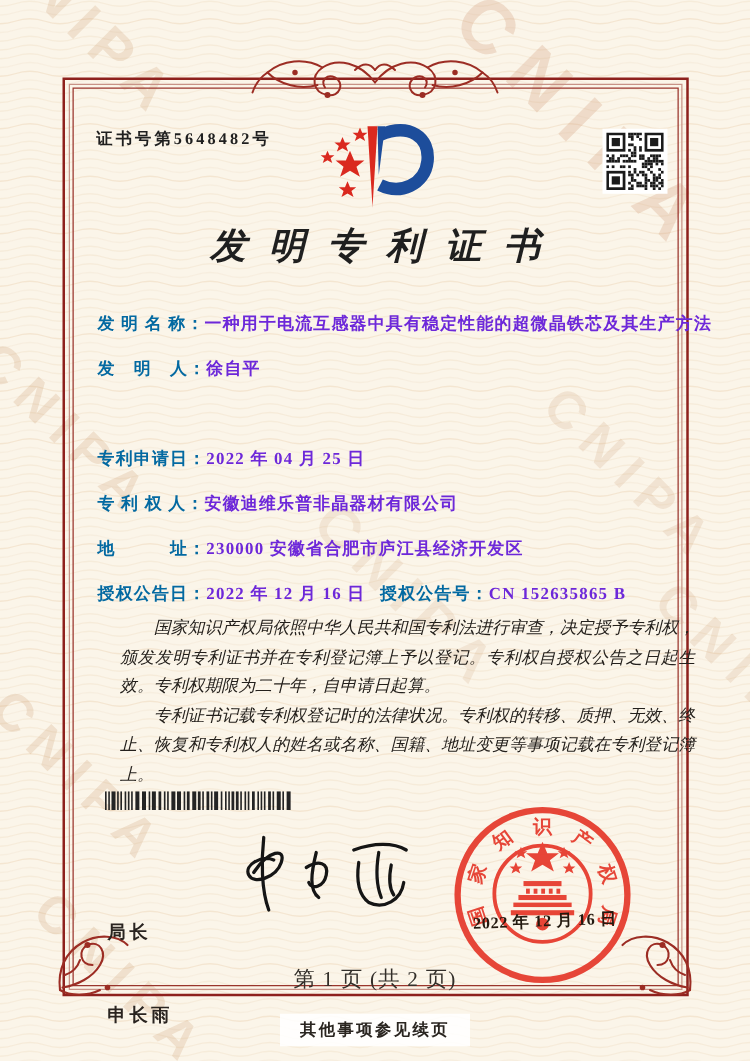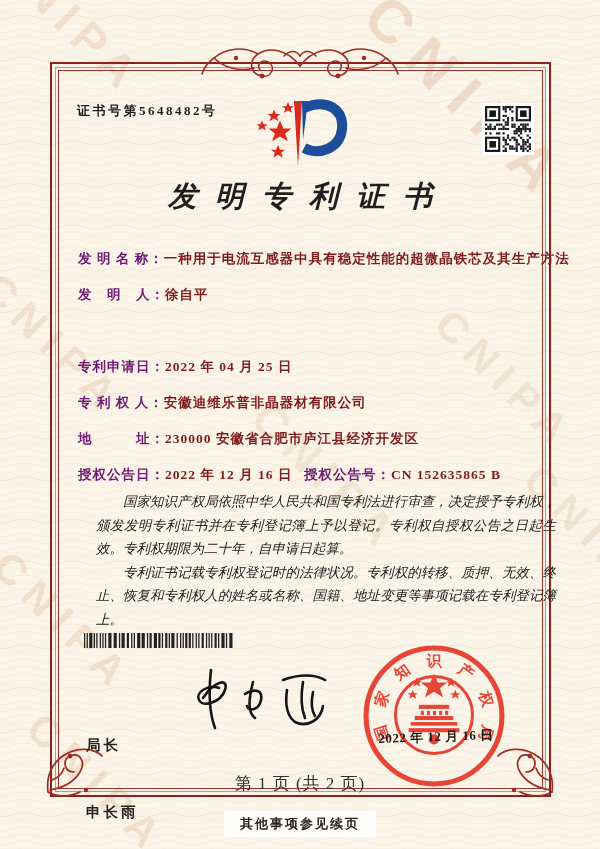--- a/index.html
+++ b/index.html
@@ -36,22 +36,22 @@
 
   .cert-no{position:absolute;left:77px;top:102px;font-size:13px;font-weight:bold;
            letter-spacing:2.5px;}
   .logo{position:absolute;left:250px;top:98px;}
   .qr{position:absolute;left:482px;top:103px;background:#fff;padding:3px;}
   .title{position:absolute;left:0;top:177px;width:600px;text-align:center;
          font-size:29px;font-weight:bold;letter-spacing:18px;text-indent:18px;font-style:italic;}
 
   .frow{position:absolute;left:78px;width:460px;font-size:13.5px;font-weight:bold;
         letter-spacing:1px;white-space:nowrap;}
-  .flabel{color:#701a75;}
-  .fvalue{color:#7f1d1d;}
+  .flabel{color:#0369a1;}
+  .fvalue{color:#6d28d9;}
   .fpair2{position:absolute;left:226px;top:0;}
 
   .paras{position:absolute;left:72px;top:490px;width:460px;font-size:13.5px;
          line-height:23.5px;font-style:italic;color:#24201c;text-align:justify;margin-left:24px;}
   .paras p{margin:0;text-indent:2em;}
 
   .barcode{position:absolute;left:84px;top:633px;}
 
   .signer{position:absolute;left:86px;top:688px;font-size:14.5px;font-weight:bold;
           letter-spacing:3px;font-family:"Liberation Sans","DejaVu Sans",sans-serif;color:#2a2420;}

